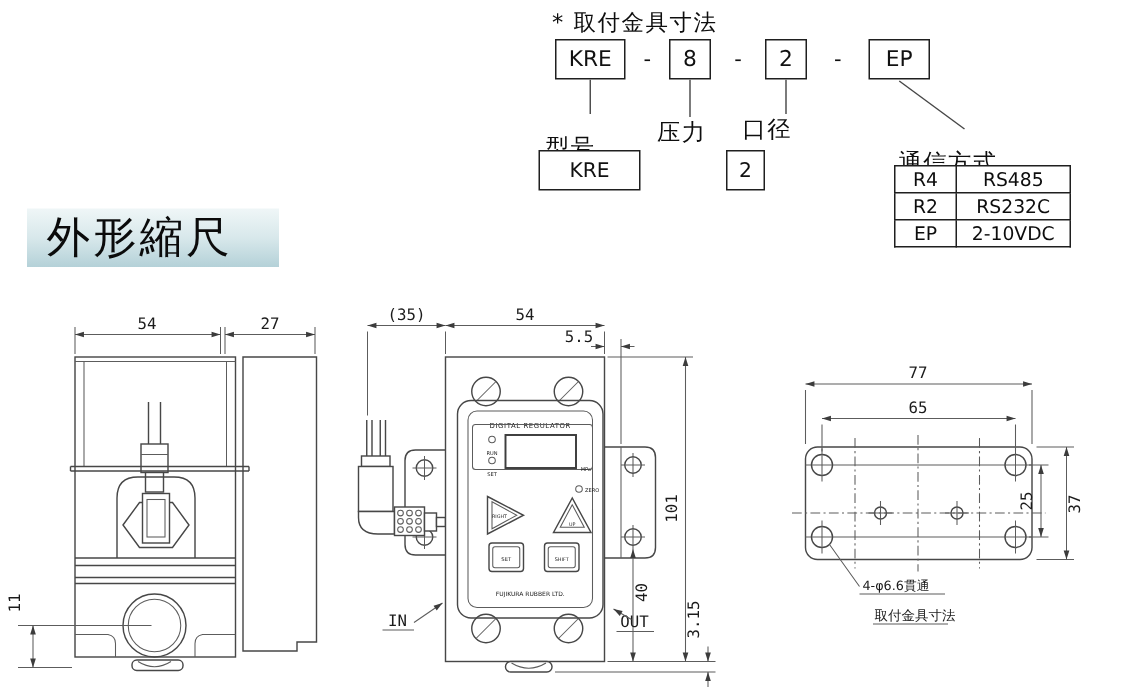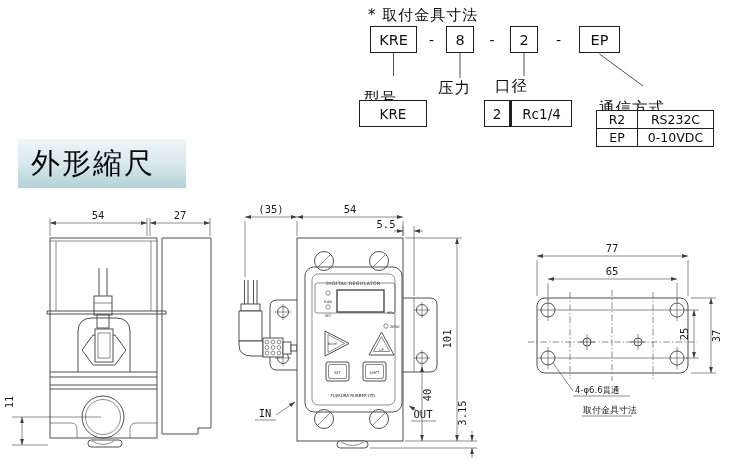--- a/index.html
+++ b/index.html
@@ -17,21 +17,21 @@
   .vbox{position:absolute;border:1.6px solid #1f1f1f;background:#fff;display:flex;align-items:center;
         justify-content:center;font-size:13.5px;box-sizing:border-box;}
   .bore{position:absolute;left:484px;top:100px;height:27px;display:flex;box-sizing:border-box;}
   .bore .cell{border:1.6px solid #1f1f1f;display:flex;align-items:center;justify-content:center;
         font-size:13.5px;box-sizing:border-box;background:#fff;}
   .bore .cell.size{border-left:2.6px solid #1f1f1f;}
   table.comm{position:absolute;left:596px;top:110px;border-collapse:collapse;font-size:12.5px;background:#fff;}
   table.comm td{border:1.5px solid #1f1f1f;text-align:center;padding:0;height:17px;color:#0d0d0d;}
   table.comm td.c1{width:40px;}
   table.comm td.c2{width:75px;}
-  .heading{position:absolute;left:18px;top:139px;width:168px;height:49px;box-sizing:border-box;
+  .heading{position:absolute;left:18px;top:139px;width:168px;height:39px;box-sizing:border-box;
         background:linear-gradient(180deg,#eff6f7 0%,#d8e8eb 50%,#b4d1d8 100%);
         display:flex;align-items:center;padding-left:13px;font-size:29px;letter-spacing:2px;color:#0b0b0b;}
   svg text{font-family:"DejaVu Sans Mono","Liberation Mono",monospace;fill:#1b1b1b;}
   svg text.cjk{font-family:"DejaVu Sans","Liberation Sans",sans-serif;}
   .dim{font-size:10.5px;}
   .ln{stroke:#474747;stroke-width:0.95;fill:none;}
   .lt{stroke:#5c5c5c;stroke-width:0.7;fill:none;}
   .wf{fill:#ffffff;}
   .dd{stroke-dasharray:6.5 2.2 1.4 2.2;}
   .ptxt{font-family:"DejaVu Sans","Liberation Sans",sans-serif;}
@@ -58,32 +58,35 @@
 
   <div class="flabel" style="left:364px;top:88px;">型号</div>
   <div class="flabel" style="left:438px;top:78px;font-family:Liberation Mono, monospace;">压力</div>
   <div class="flabel" style="left:495px;top:76px;">口径</div>
   <div class="flabel" style="left:599px;top:98px;">通信方式</div>
 
   <div class="vbox" style="left:359px;top:100px;width:68px;height:27px;">KRE</div>
 
   <div class="bore">
     <div class="cell" style="width:26px;">2</div>
-    <div class="cell size" style="width:62px;">Rc1/4</div>
   </div>
 
   <table class="comm">
     <tbody>
+        <tr>
+      <td class="c1">R4</td>
+      <td class="c2">RS485</td>
+        </tr>
     <tr>
       <td class="c1">R2</td>
       <td class="c2">RS232C</td>
         </tr>
     <tr>
       <td class="c1">EP</td>
-      <td class="c2">0-10VDC</td>
+      <td class="c2">2-10VDC</td>
         </tr>
   </tbody>
     </table>
 
   <div class="heading">外形縮尺</div>
 
   <svg class="abs" style="left:0;top:195px;" width="225" height="269" viewBox="0 0 225 269">
     <defs>
       <marker id="m1" markerWidth="10" markerHeight="8" refX="9" refY="3.5" orient="auto-start-reverse">
         <path d="M0.5,0.8 L9,3.5 L0.5,6.2 Z" fill="#3c3c3c"></path>

